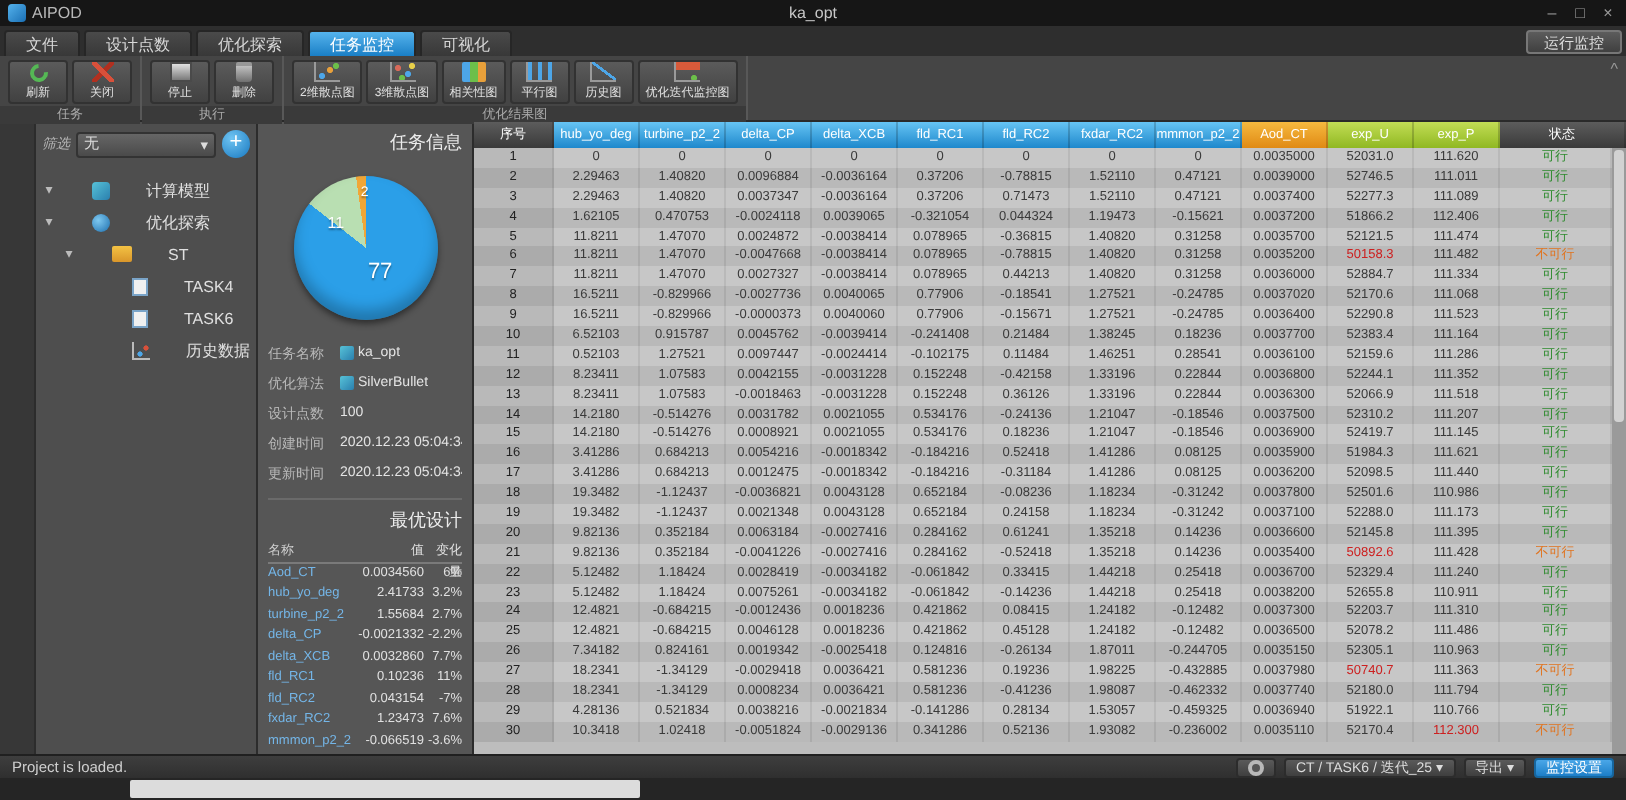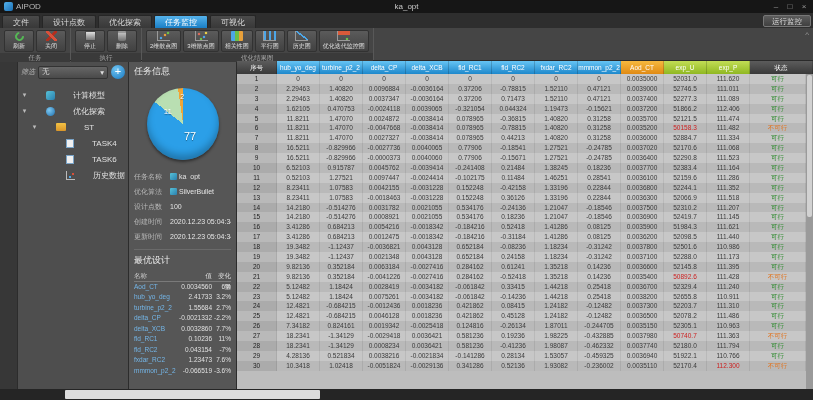--- a/index.html
+++ b/index.html
@@ -61,21 +61,21 @@
   .t-model { width:9px; height:9px; border-radius:2px; background:linear-gradient(135deg,#57c2d8,#2a7fae); }
   .t-doc { width:7px; height:9px; background:#d8d8d8; border:1px solid #888; }
   .t-globe { width:9px; height:9px; border-radius:50%; background:radial-gradient(circle at 35% 35%,#7ec8f0,#1d6fae); }
   .t-folder { width:10px; height:8px; background:linear-gradient(#f3c244,#d9962a); border-radius:1px; }
   .t-task { width:8px; height:9px; background:#f0f0f0; border:1px solid #7aa4c8; }
   .t-chart { width:9px; height:9px; border-left:1px solid #bbb; border-bottom:1px solid #bbb;
       background-image:radial-gradient(circle at 3px 6px,#4da6e8 0 1.2px,transparent 1.4px),radial-gradient(circle at 6px 3px,#d8503a 0 1.2px,transparent 1.4px); }
 
   
   .infopanel { width:108px; background:#565656; border-right:1px solid #2c2c2c; padding:4px 5px; display:flex; flex-direction:column; }
-  .ptitle { font-size:9px; color:#ececec; margin-bottom:4px; }
+  .ptitle { font-size:9px; color:#ececec; margin-bottom:4px;text-align:right; }
   .piewrap { position:relative; width:72px; height:72px; margin:6px auto 10px auto; }
   .pie { width:72px; height:72px; border-radius:50%; box-shadow:0 2px 3px rgba(0,0,0,.45), inset 0 -5px 7px rgba(0,0,0,.25); }
   .pie-label { position:absolute; color:#fff; text-shadow:0 1px 1px rgba(0,0,0,.4); }
   .pl0 { left:24%; top:27%; font-size:8px; }
   .pl1 { left:47%; top:7%; font-size:7px; }
   .pl2 { left:52%; top:58%; font-size:11px; }
   .inforows { display:flex; flex-direction:column; gap:2px; }
   .inforow { display:flex; align-items:center; font-size:7px; min-height:13px; }
   .inflabel { width:36px; color:#b8b8b8; flex:0 0 auto; }
   .infic { width:7px; height:7px; border-radius:1px; background:linear-gradient(135deg,#57c2d8,#2a7fae); margin-right:2px; flex:0 0 auto; }
@@ -809,18 +809,35 @@
             <div class="tcell cw red">112.300</div>
             <div class="tcell cw cw-last st-no">不可行</div>
           </div>
         </div>
       <div class="vscroll">
         <div class="vthumb"></div>
       </div>
     </div>
   </div>
 
+  <div class="statusbar">
+    <span class="statusmsg">Project is loaded.</span>
+    <div class="sright">
+      <div class="sbtn">
+          <div class="gear"></div>
+        </div>
+      <div class="sbtn">
+        <span>CT / TASK6 / 迭代_25</span>
+        <span>▾</span>
+      </div>
+      <div class="sbtn">
+        <span>导出</span>
+        <span>▾</span>
+      </div>
+      <div class="sbtn primary">监控设置</div>
+    </div>
+  </div>
 
   <div class="bottomstrip">
     <div class="inset"></div>
   </div>
 
 </div>
 
 </body></html>

